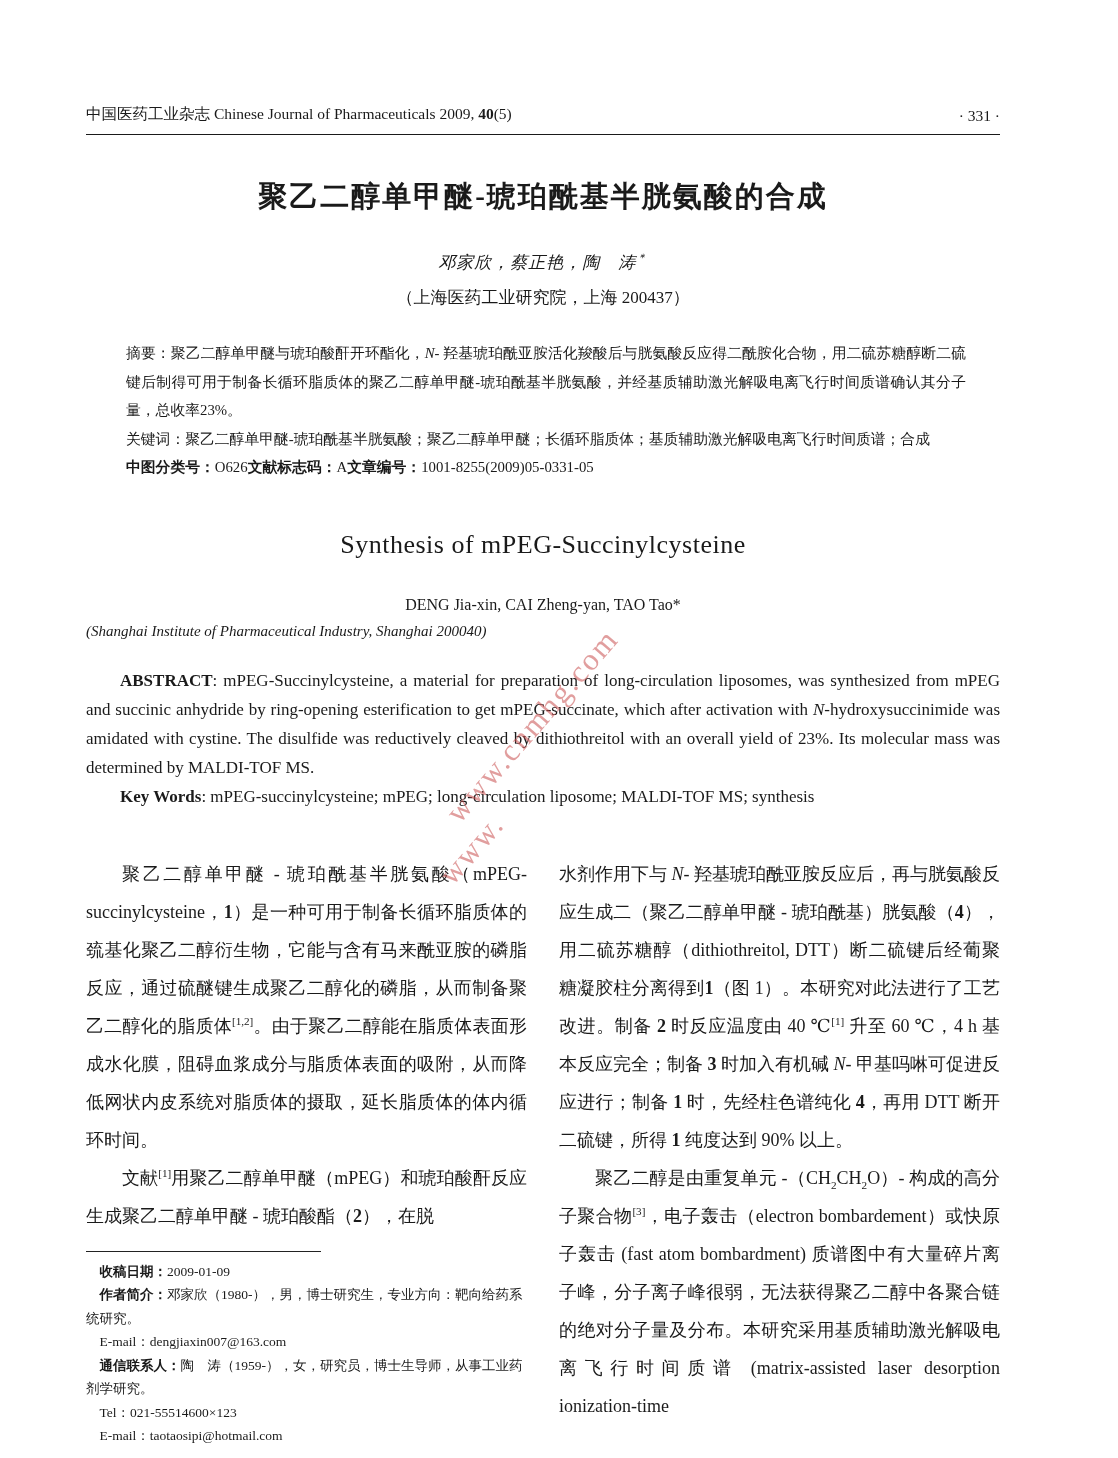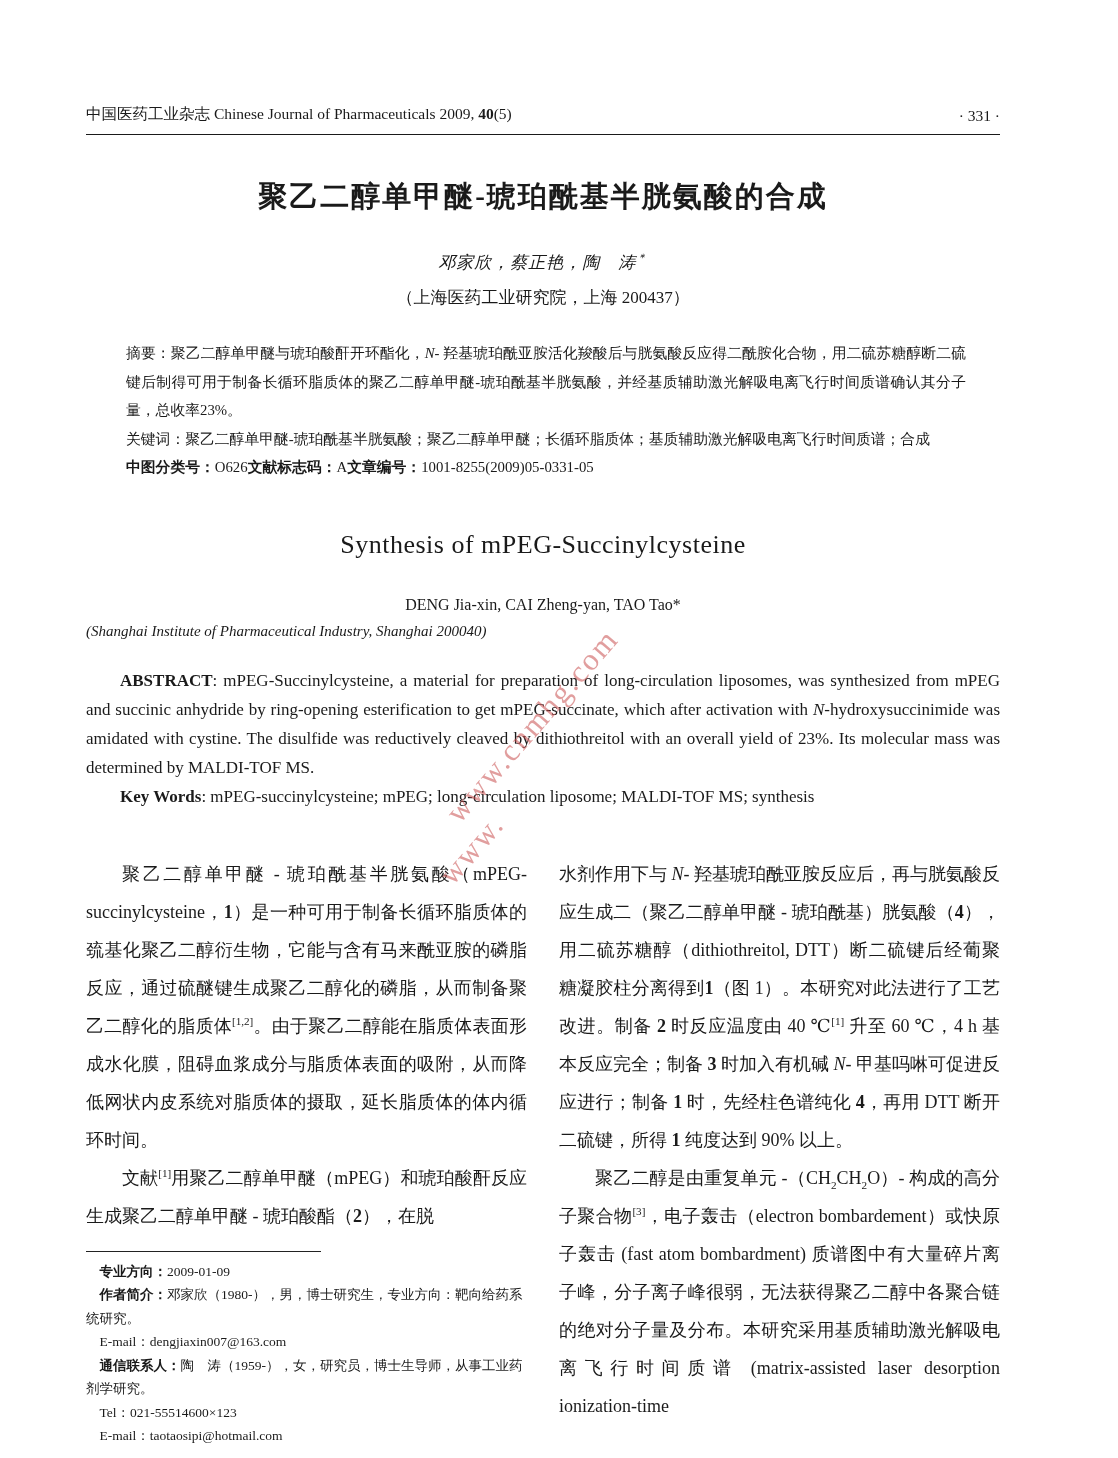--- a/index.html
+++ b/index.html
@@ -162,21 +162,21 @@
   <p class="en-keywords"><b class="lbl">Key Words</b><span><span>: mPEG-succinylcysteine; mPEG; long-circulation liposome; MALDI-TOF MS; synthesis</span></span></p>
 
   <div class="body-columns">
     <div class="col">
       <div>
           <p class="para"><span>聚乙二醇单甲醚 - 琥珀酰基半胱氨酸（mPEG-succinylcysteine，</span><b>1</b><span>）是一种可用于制备长循环脂质体的巯基化聚乙二醇衍生物，它能与含有马来酰亚胺的磷脂反应，通过硫醚键生成聚乙二醇化的磷脂，从而制备聚乙二醇化的脂质体</span><sup>[1,2]</sup><span>。由于聚乙二醇能在脂质体表面形成水化膜，阻碍血浆成分与脂质体表面的吸附，从而降低网状内皮系统对脂质体的摄取，延长脂质体的体内循环时间。</span></p>
           <p class="para"><span>文献</span><sup>[1]</sup><span>用聚乙二醇单甲醚（mPEG）和琥珀酸酐反应生成聚乙二醇单甲醚 - 琥珀酸酯（</span><b>2</b><span>），在脱</span></p>
         </div>
       <div class="footnotes">
         <div class="fn-rule"></div>
-        <p class="fn"><b class="fn-label">专业方向：</b><span>2009-01-09</span></p>
+        <p class="fn"><b class="fn-label">收稿日期：</b><span>2009-01-09</span></p>
         <p class="fn"><b class="fn-label">作者简介：</b><span>邓家欣（1980-），男，博士研究生，专业方向：靶向给药系统研究。</span></p>
         <p class="fn"><b class="fn-label"></b><span>E-mail：dengjiaxin007@163.com</span></p>
         <p class="fn"><b class="fn-label">通信联系人：</b><span>陶　涛（1959-），女，研究员，博士生导师，从事工业药剂学研究。</span></p>
         <p class="fn"><b class="fn-label"></b><span>Tel：021-55514600×123</span></p>
         <p class="fn"><b class="fn-label"></b><span>E-mail：taotaosipi@hotmail.com</span></p>
       </div>
     </div>
     <div class="col">
         <p class="para no-indent"><span>水剂作用下与 </span><i>N-</i><span> 羟基琥珀酰亚胺反应后，再与胱氨酸反应生成二（聚乙二醇单甲醚 - 琥珀酰基）胱氨酸（</span><b>4</b><span>），用二硫苏糖醇（dithiothreitol, DTT）断二硫键后经葡聚糖凝胶柱分离得到</span><b>1</b><span>（图 1）。本研究对此法进行了工艺改进。制备 </span><b>2</b><span> 时反应温度由 40 ℃</span><sup>[1]</sup><span> 升至 60 ℃，4 h 基本反应完全；制备 </span><b>3</b><span> 时加入有机碱 </span><i>N-</i><span> 甲基吗啉可促进反应进行；制备 </span><b>1</b><span> 时，先经柱色谱纯化 </span><b>4</b><span>，再用 DTT 断开二硫键，所得 </span><b>1</b><span> 纯度达到 90% 以上。</span></p>
         <p class="para"><span>聚乙二醇是由重复单元 -（CH</span><sub>2</sub><span>CH</span><sub>2</sub><span>O）- 构成的高分子聚合物</span><sup>[3]</sup><span>，电子轰击（electron bombardement）或快原子轰击 (fast atom bombardment) 质谱图中有大量碎片离子峰，分子离子峰很弱，无法获得聚乙二醇中各聚合链的绝对分子量及分布。本研究采用基质辅助激光解吸电离飞行时间质谱 (matrix-assisted laser desorption ionization-time</span></p>

